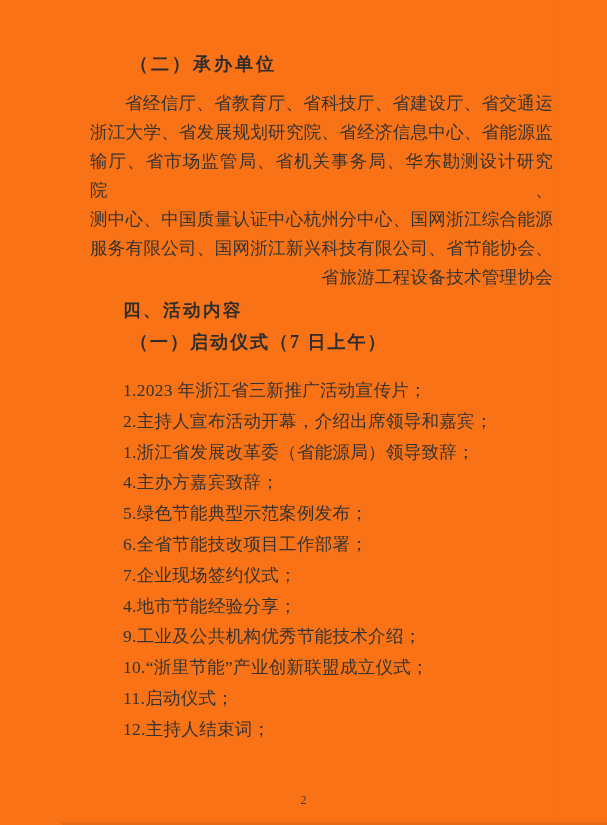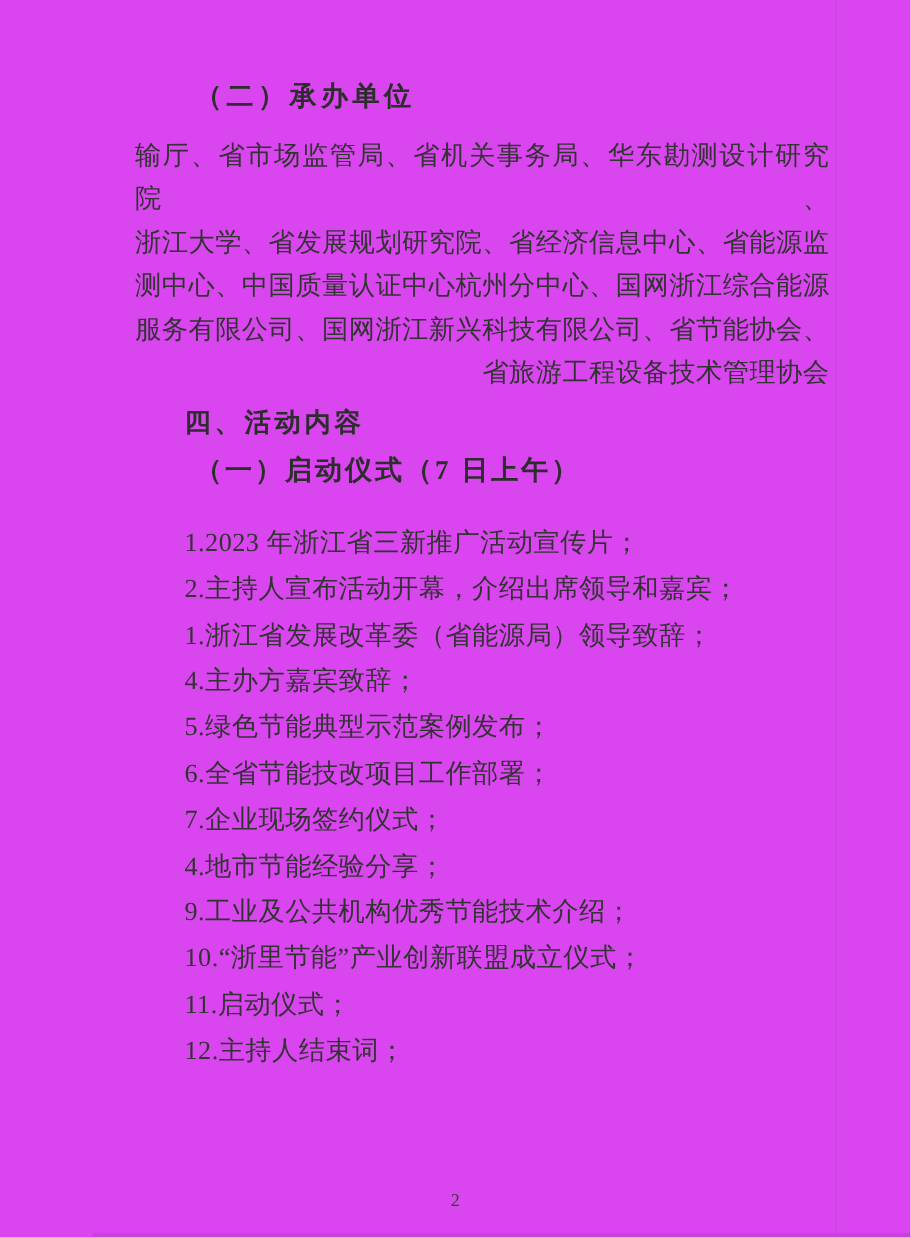--- a/index.html
+++ b/index.html
@@ -4,21 +4,21 @@
 <style>
   html, body {
     margin: 0;
     padding: 0;
     background: #ffffff;
   }
   .page {
     position: relative;
     width: 607px;
     height: 825px;
-    background: #d946ef;
+    background: #f97316;
     overflow: hidden;
     font-family: "Liberation Serif", "DejaVu Serif", serif;
     color: #333333;
   }
   .scan-vline {
     position: absolute;
     left: 557px;
     top: 0;
     width: 1px;
     height: 825px;
@@ -113,22 +113,23 @@
 <div class="page">
 
   <div class="scan-vline"></div>
   <div class="scan-bottom"></div>
 
   <div class="content">
 
     <div class="h-kai">（二）承办单位</div>
 
     <div class="paragraph">
+      <div class="para-line jlast indent">省经信厅、省教育厅、省科技厅、省建设厅、省交通运</div>
+      <div class="para-line jlast">浙江大学、省发展规划研究院、省经济信息中心、省能源监</div>
       <div class="para-line jlast">输厅、省市场监管局、省机关事务局、华东勘测设计研究院、</div>
-      <div class="para-line jlast">浙江大学、省发展规划研究院、省经济信息中心、省能源监</div>
       <div class="para-line jlast">测中心、中国质量认证中心杭州分中心、国网浙江综合能源</div>
       <div class="para-line jlast">服务有限公司、国网浙江新兴科技有限公司、省节能协会、</div>
       <div class="para-line">省旅游工程设备技术管理协会</div>
     </div>
 
     <div class="h-hei">四、活动内容</div>
 
     <div class="h-kai2">（一）启动仪式（7 日上午）</div>
 
     <div class="agenda">

